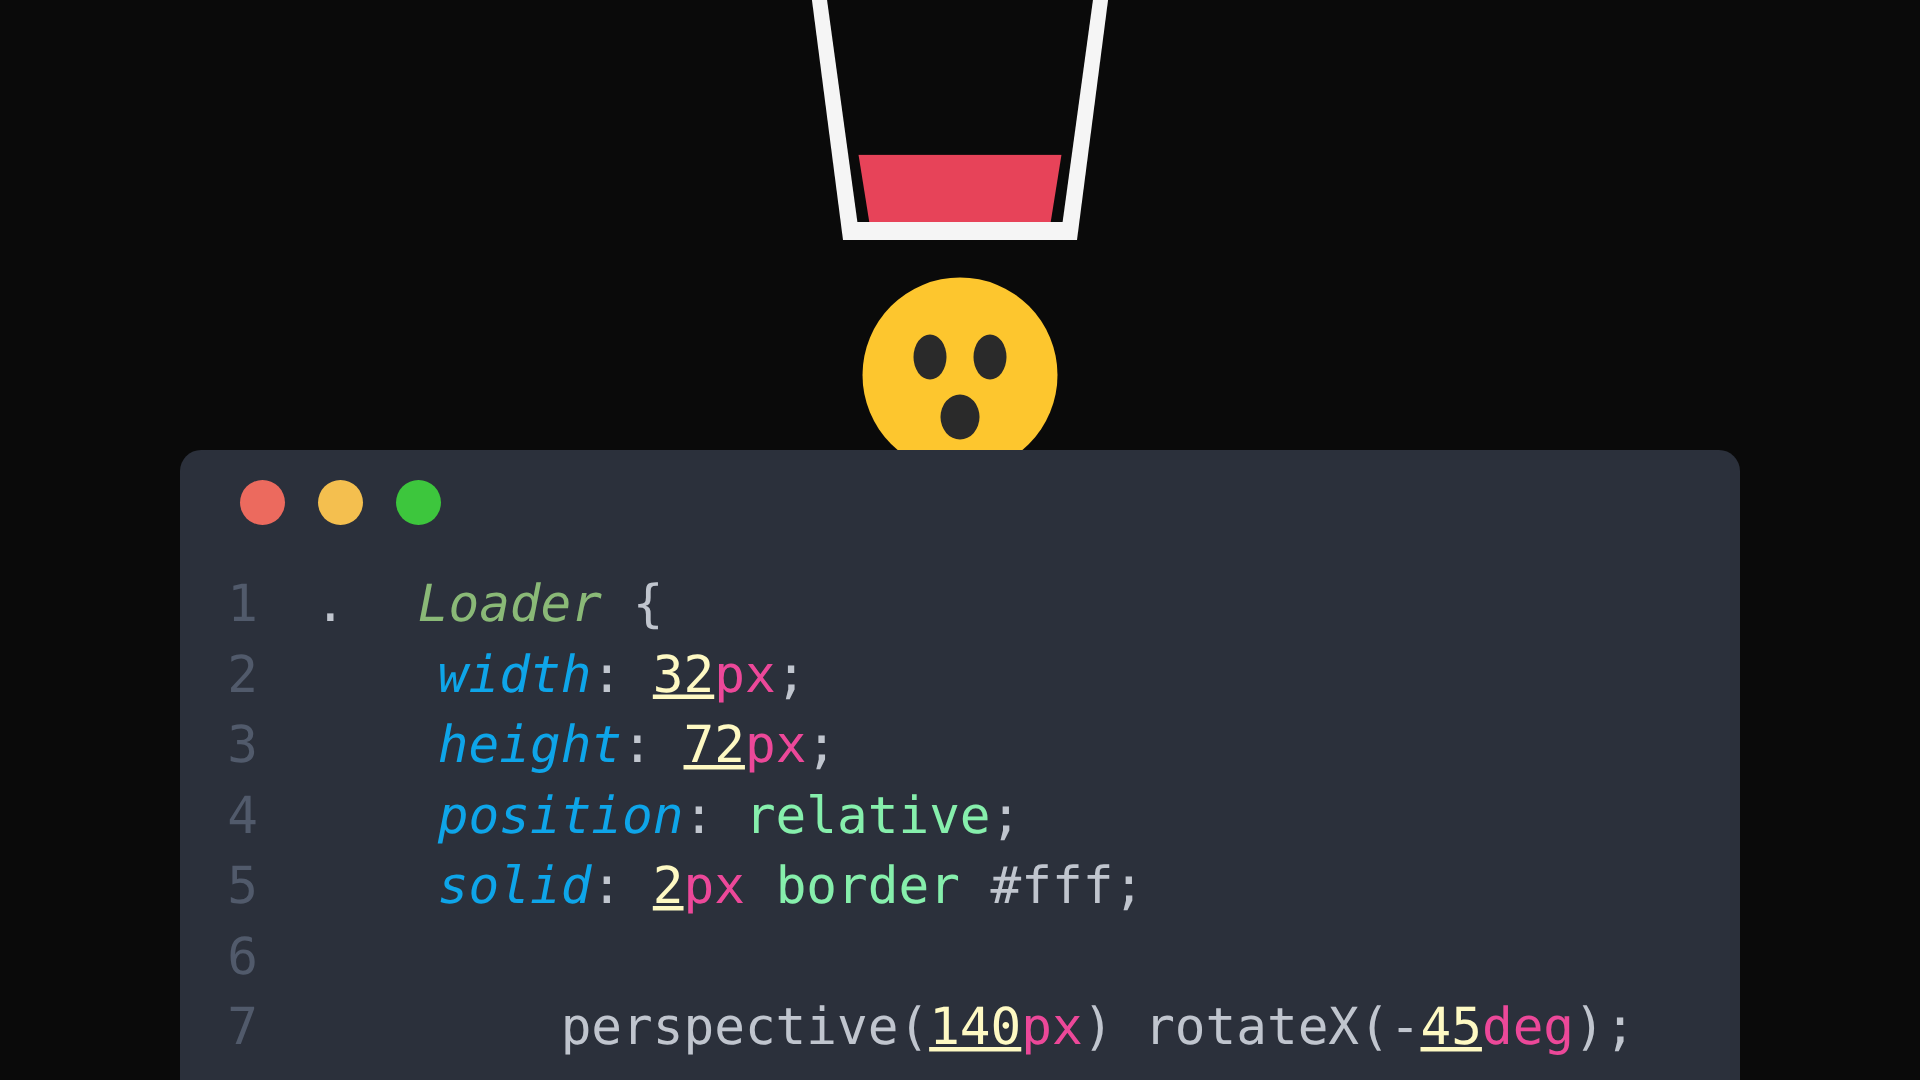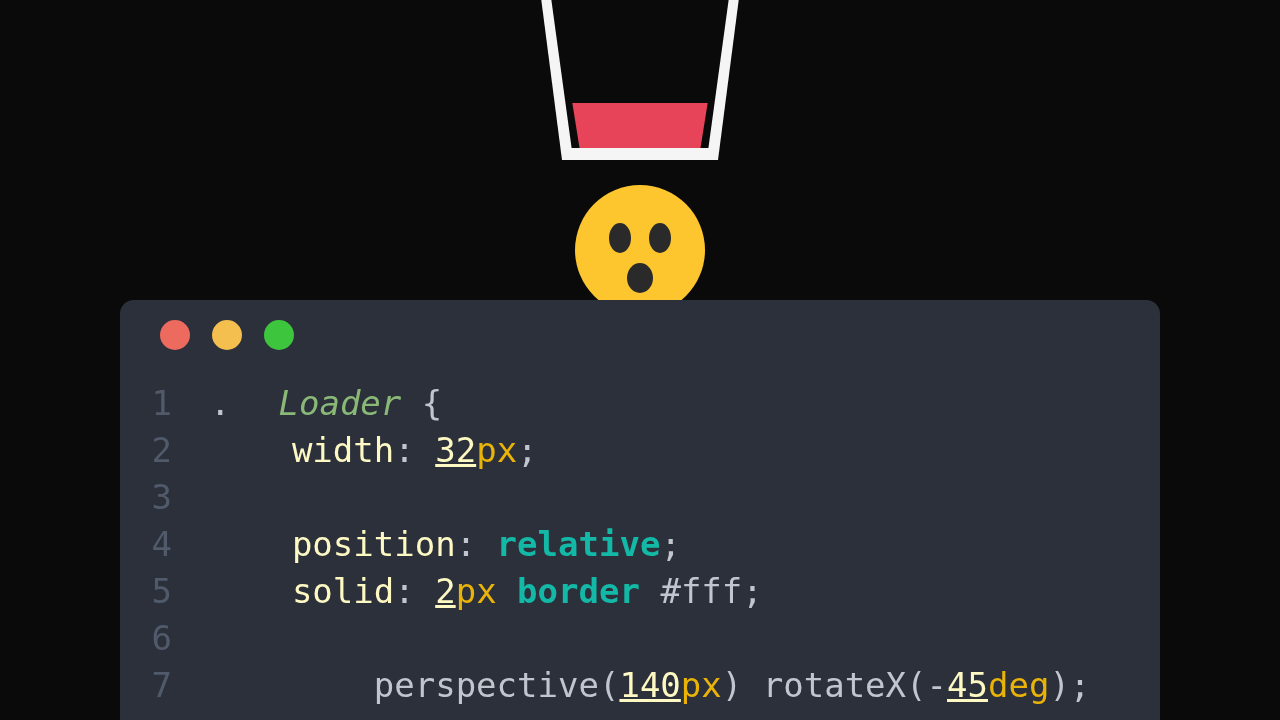--- a/index.html
+++ b/index.html
@@ -117,24 +117,24 @@
   .lineno {
     width: 90px;
     text-align: right;
     color: #515a6b;
     padding-right: 38px;
     flex-shrink: 0;
     user-select: none;
   }
   .tok-punc { color: #c0c5ce; }
   .tok-selector { color: #8ab977; font-style: italic; margin-left: 48px; }
-  .tok-prop { color: #fef9c3; }
+  .tok-prop { color: #0ea5e9; font-style: italic; }
   .tok-num { color: #fef9c3; text-decoration: underline; }
-  .tok-unit { color: #eab308; }
-  .tok-keyword { color: #14b8a6; font-weight: bold; }
+  .tok-unit { color: #ec4899; }
+  .tok-keyword { color: #86efac; }
   .tok-str { color: #c0c5ce; }
   .tok-func { color: #c0c5ce; }
 </style>
 </head>
 <body>
 
 <div class="cup">
   <div class="cup-outline">
     <div class="cup-shape"></div>
     <div class="cup-inner"></div>
@@ -150,19 +150,19 @@
 
 <div class="editor">
   <div class="titlebar">
     <div class="dot red"></div>
     <div class="dot yellow"></div>
     <div class="dot green"></div>
   </div>
   <div class="code" id="code-block">
       <div class="line"><span class="lineno">1</span><span><span class="tok-punc">.</span><span class="tok-selector">Loader</span><span class="tok-punc"> {</span></span></div>
       <div class="line"><span class="lineno">2</span><span><span>    </span><span class="tok-prop">width</span><span class="tok-punc">: </span><span class="tok-num">32</span><span class="tok-unit">px</span><span class="tok-punc">;</span></span></div>
-      <div class="line"><span class="lineno">3</span></div>
+      <div class="line"><span class="lineno">3</span><span><span>    </span><span class="tok-prop">height</span><span class="tok-punc">: </span><span class="tok-num">72</span><span class="tok-unit">px</span><span class="tok-punc">;</span></span></div>
       <div class="line"><span class="lineno">4</span><span><span>    </span><span class="tok-prop">position</span><span class="tok-punc">: </span><span class="tok-keyword">relative</span><span class="tok-punc">;</span></span></div>
       <div class="line"><span class="lineno">5</span><span><span>    </span><span class="tok-prop">solid</span><span class="tok-punc">: </span><span class="tok-num">2</span><span class="tok-unit">px</span><span class="tok-keyword"> border </span><span class="tok-str">#fff</span><span class="tok-punc">;</span></span></div>
       <div class="line"><span class="lineno">6</span></div>
       <div class="line"><span class="lineno">7</span><span><span>        </span><span class="tok-func">perspective</span><span class="tok-punc">(</span><span class="tok-num">140</span><span class="tok-unit">px</span><span class="tok-punc">) </span><span class="tok-func">rotateX</span><span class="tok-punc">(-</span><span class="tok-num">45</span><span class="tok-unit">deg</span><span class="tok-punc">);</span></span></div>
     </div>
 </div>
 
 </body></html>

